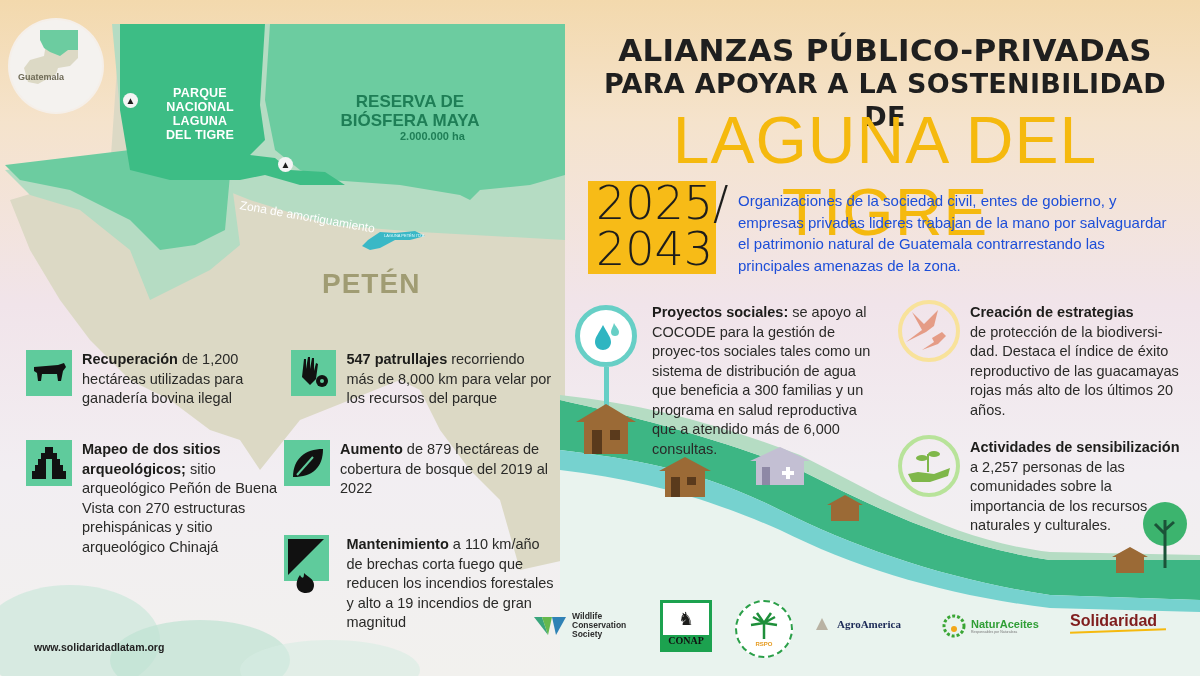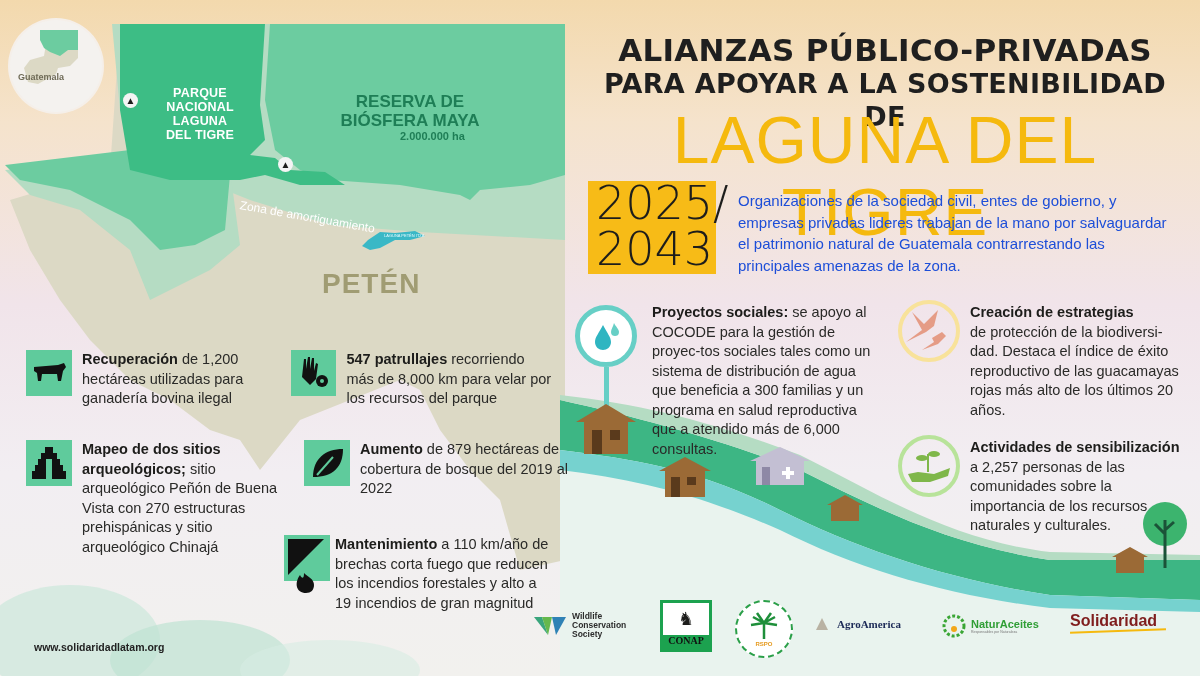--- a/index.html
+++ b/index.html
@@ -127,31 +127,31 @@
   <div class="icon-sq">
     <svg width="36" height="36" viewBox="0 0 36 36">
         <path d="M8 4 L10 4 L10 14 L12 2 L14 2 L14 14 L16 3 L18 3 L18 16 L20 8 L22 9 L20 24 L14 30 L6 22 Z" fill="#111"></path>
         <circle cx="26" cy="26" r="6" fill="#111"></circle>
         <circle cx="26" cy="26" r="2" fill="#5fcb9c"></circle>
       </svg>
   </div>
   <div class="block" style="width:210px;"><b>547 patrullajes</b><span> recorriendo más de 8,000 km para velar por los recursos del parque</span></div>
 </div>
 
-<div class="abs" style="left:284px; top:440px; display:flex; gap:10px; width:270px;margin-left:20px;">
+<div class="abs" style="left:284px; top:440px; display:flex; gap:10px; width:270px;">
   <div class="icon-sq">
     <svg width="36" height="36" viewBox="0 0 36 36">
         <path d="M4 32 C4 14 16 4 34 4 C34 22 24 32 4 32 Z" fill="#111"></path>
         <path d="M8 30 L24 12" stroke="#5fcb9c" stroke-width="2"></path>
       </svg>
   </div>
   <div class="block" style="width:210px;"><b>Aumento</b><span> de 879 hectáreas de cobertura de bosque del 2019 al 2022</span></div>
 </div>
 
-<div class="abs" style="left:284px; top:535px; display:flex; gap:5px; width:275px;">
+<div class="abs" style="left:284px; top:535px; display:flex; gap:17px; width:275px;">
   <div class="icon-sq" style="position:relative;">
     <svg width="46" height="60" viewBox="0 0 46 60" style="position:absolute; top:0; left:0;">
         <path d="M4 4 L40 4 L4 40 Z" fill="#111"></path>
         <path d="M22 58 C12 58 10 48 16 40 C18 44 20 44 20 38 C24 42 30 44 30 50 C30 55 27 58 22 58 Z" fill="#111"></path>
       </svg>
   </div>
   <div class="block" style="width:215px;"><b>Mantenimiento</b><span> a 110 km/año de brechas corta fuego que reducen los incendios forestales y alto a 19 incendios de gran magnitud</span></div>
 </div>
 
 <div class="abs circ" style="left:575px; top:305px; width:62px; height:62px; border:5px solid #67cfc6; background:#fff;">

